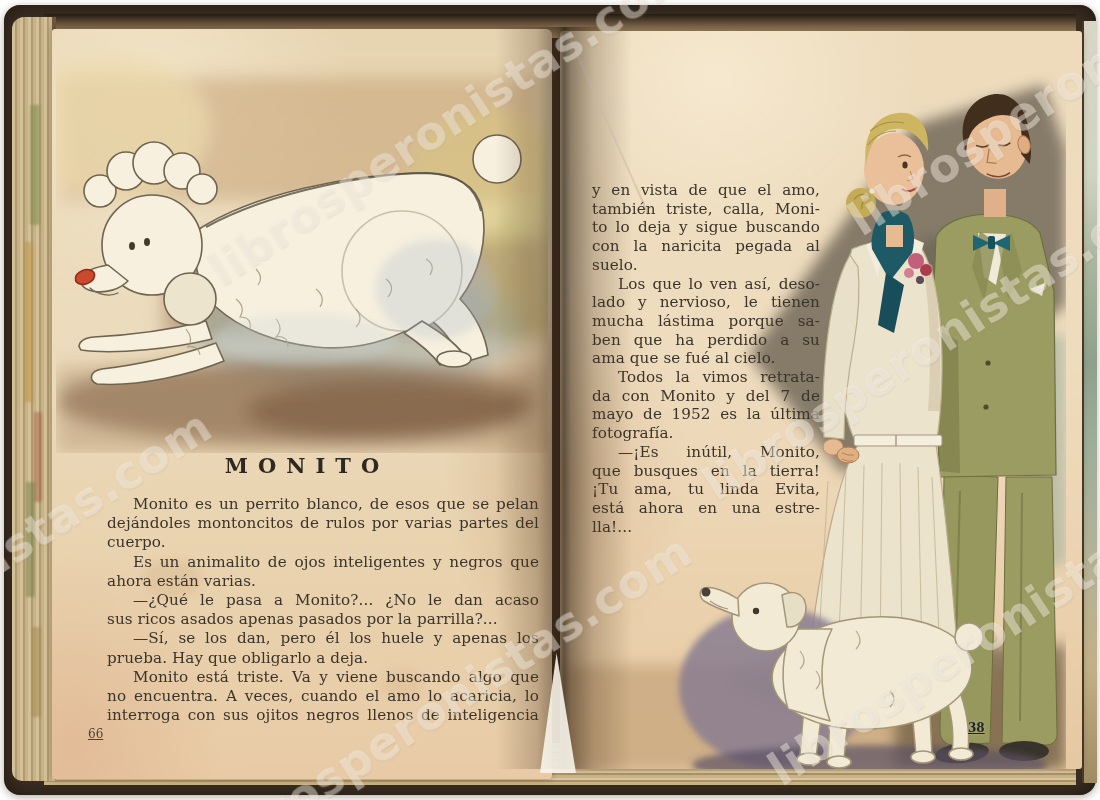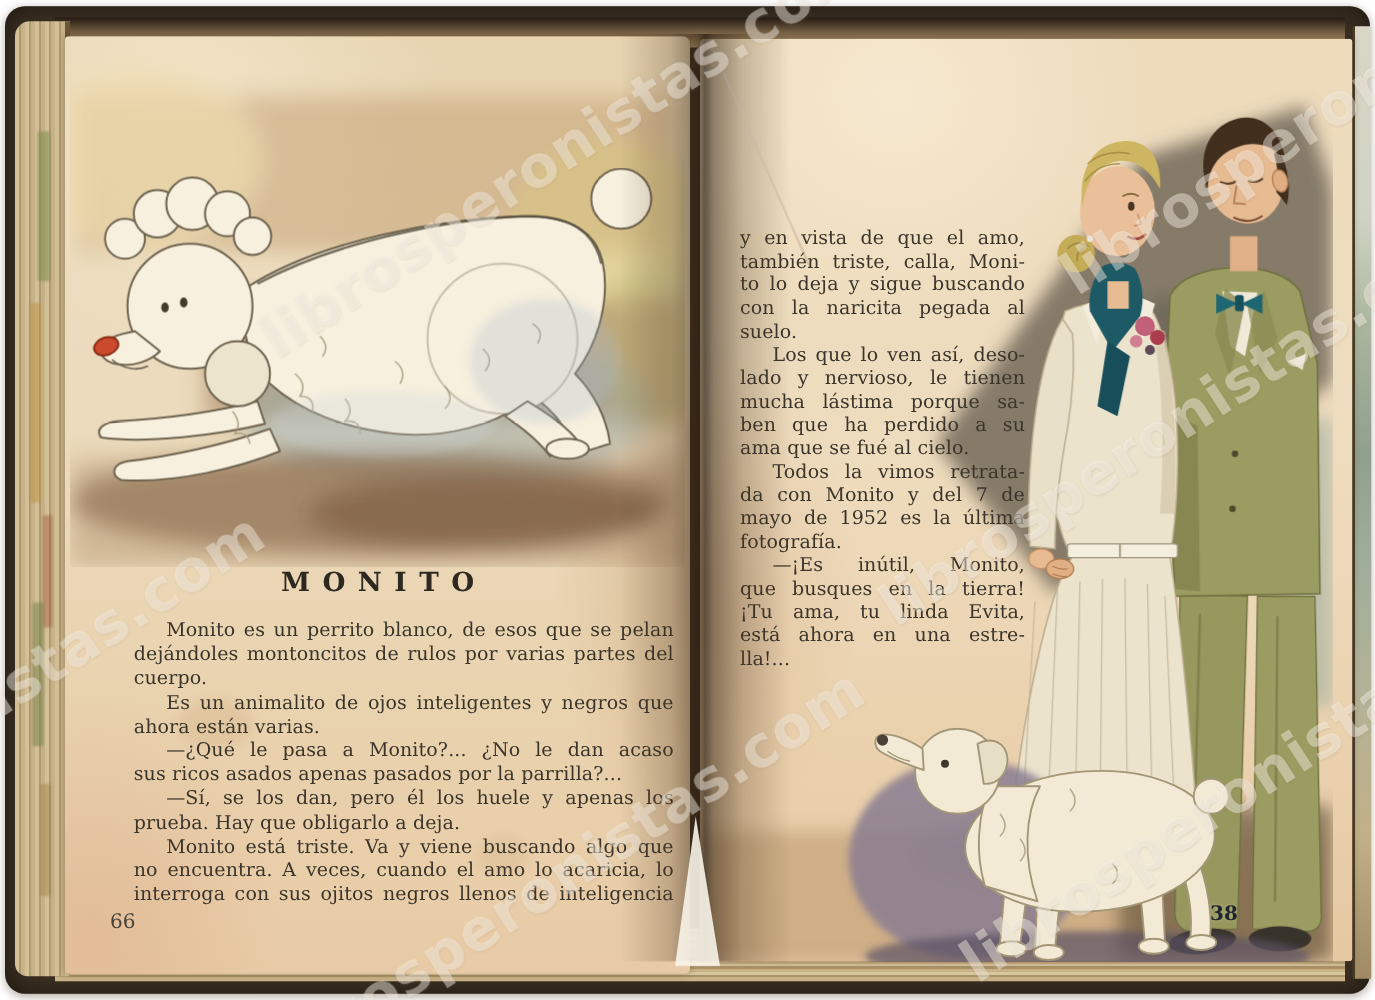--- a/index.html
+++ b/index.html
@@ -42,21 +42,21 @@
   .illusL{position:absolute;left:4px;top:10px;width:492px;height:414px;}
   .titleL{position:absolute;left:0;top:424px;width:100%;text-align:center;font-weight:bold;
           font-size:21px;letter-spacing:10px;padding-left:10px;box-sizing:border-box;color:#2d2921;}
   .textL{position:absolute;left:55px;top:466px;width:432px;color:#3a342b;font-size:15.2px;
          line-height:19.2px;letter-spacing:.1px;}
   .textR{position:absolute;left:32px;top:150px;width:228px;color:#3a342b;font-size:15.2px;
          line-height:18.7px;letter-spacing:.1px;}
   .ln{text-align:justify;text-align-last:justify;white-space:normal;}
   .ln.end{text-align-last:left;}
   .ln.ind{text-indent:26px;}
-  .pnum{position:absolute;font-size:16px;color:#4a443a;}
+  .pnum{position:absolute;font-size:12px;color:#4a443a;text-decoration:underline;}
   #pnum66{left:36px;top:698px;}
   #pnum67{left:408px;top:690px;color:#1e242e;text-shadow:0 0 3px rgba(225,215,185,.4);font-weight:bold;}
   .illusR{position:absolute;left:0;top:0;width:506px;height:738px;}
   
   .wm{position:absolute;font-family:"DejaVu Sans","Liberation Sans",sans-serif;font-weight:700;
       font-size:46px;letter-spacing:1px;color:rgba(252,250,242,.42);white-space:nowrap;
       transform:translate(-50%,-50%) rotate(-33deg);pointer-events:none;
       text-shadow:0 1px 2px rgba(140,110,80,.15);}
 </style>
 </head>

